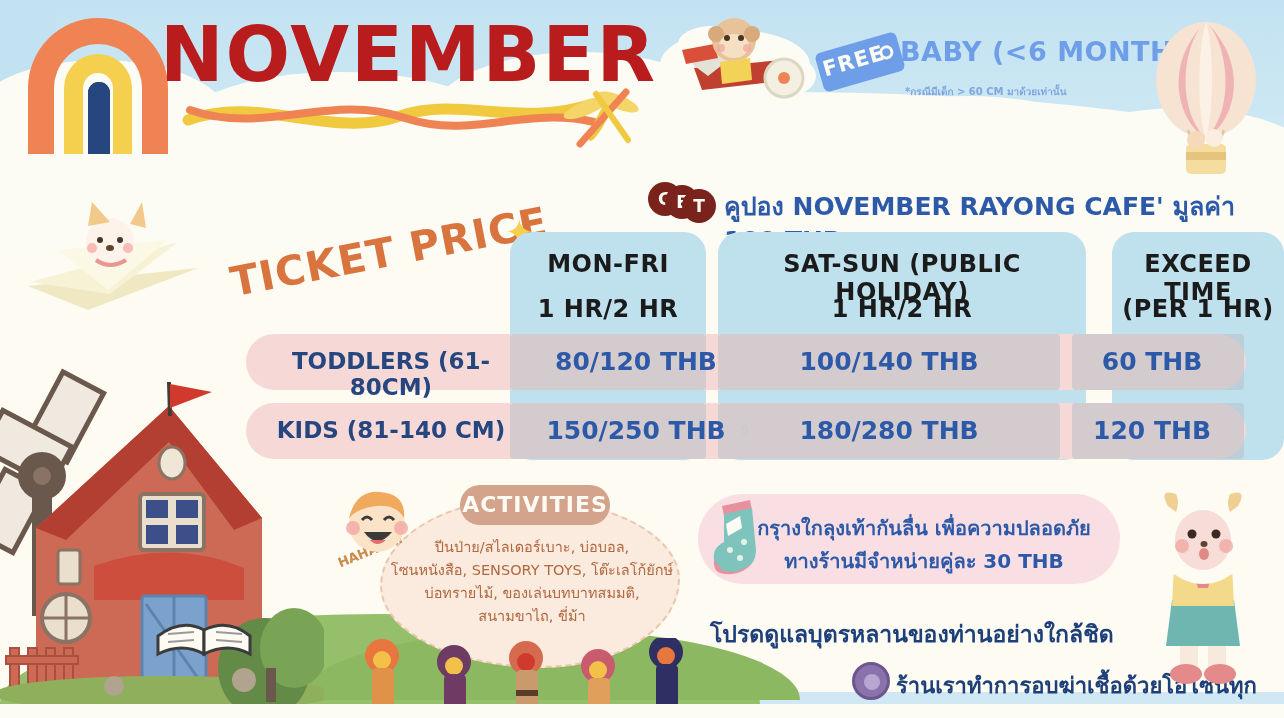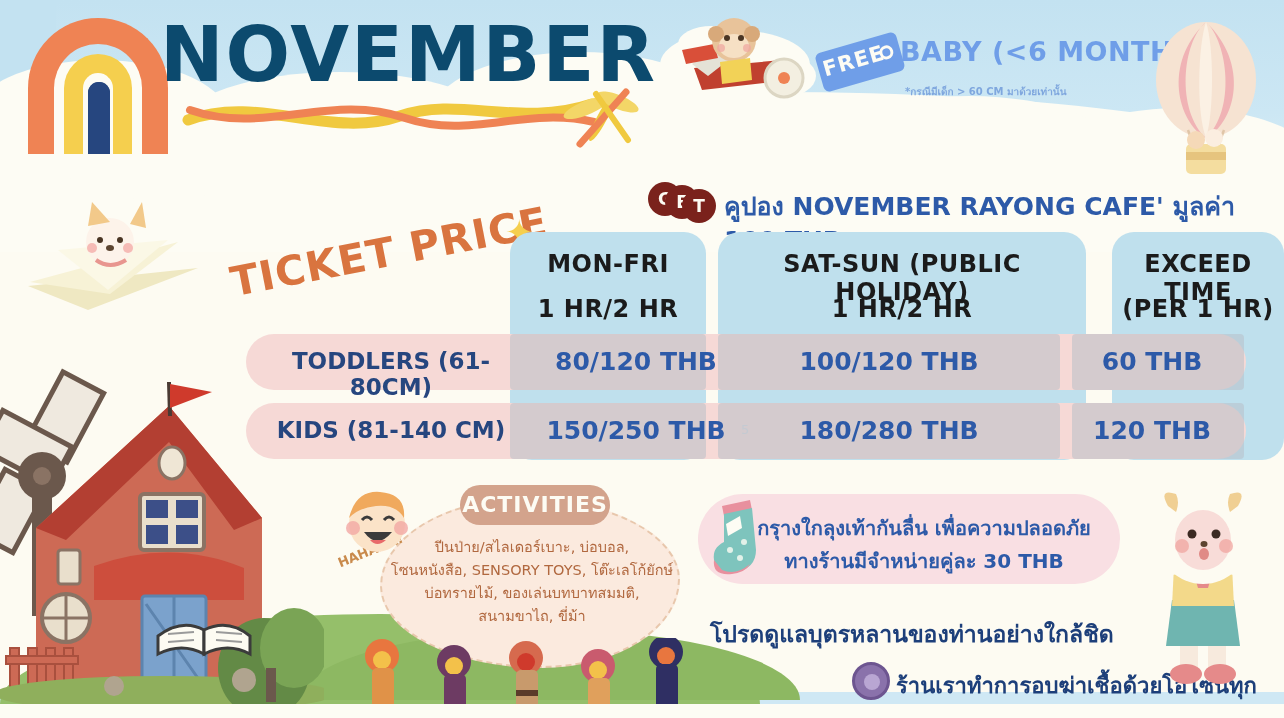--- a/index.html
+++ b/index.html
@@ -58,21 +58,21 @@
     position: absolute; border-style: solid; border-bottom: none;
     border-radius: 100px 100px 0 0;
   }
   .arc1 { left: 0; top: 0; width: 140px; height: 136px; border-width: 26px; border-color: #ef8354; }
   .arc2 { left: 36px; top: 36px; width: 68px; height: 100px; border-width: 19px; border-color: #f5cf4e; }
   .arc3 { left: 60px; top: 64px; width: 22px; height: 72px; border-width: 11px; border-color: #26467f; }
   
   .title-november {
     position: absolute; left: 160px; top: 10px;
     font-size: 76px; letter-spacing: 2px;
-    color: #0c4a6e; font-weight: 700;
+    color: #b91c1c; font-weight: 700;
     font-family: "DejaVu Sans", sans-serif;
   }
   .title-wonderland {
     position: absolute; left: 196px; top: 128px;
     font-size: 46px; letter-spacing: 4px;
     color: #26467f; font-weight: 700;
     font-family: "DejaVu Sans", sans-serif;
   }
   .swoosh { position: absolute; }
   .swoosh svg { display: block; }
@@ -361,21 +361,21 @@
     <div class="ch2">(PER 1 HR)</div>
   </div>
 
   <div class="prow" id="prow-toddlers">
     <div class="rlabel">TODDLERS (61-80CM)</div>
   </div>
   <div class="shade" style="left:510px;top:334px;width:196px;"></div>
   <div class="shade" style="left:718px;top:334px;width:342px;"></div>
   <div class="shade" style="left:1072px;top:334px;width:172px;"></div>
   <div class="cellv c1" style="top:334px">80/120 THB</div>
-  <div class="cellv c2" style="top:334px">100/120 THB</div>
+  <div class="cellv c2" style="top:334px">100/140 THB</div>
   <div class="cellv c3" style="top:334px">60 THB</div>
 
   <div class="prow" id="prow-kids">
     <div class="rlabel">KIDS (81-140 CM)</div>
   </div>
   <div class="shade" style="left:510px;top:403px;width:196px;"></div>
   <div class="shade" style="left:718px;top:403px;width:342px;"></div>
   <div class="shade" style="left:1072px;top:403px;width:172px;"></div>
   <div class="ghost5">5</div>
   <div class="cellv c1" style="top:403px">150/250 THB</div>

